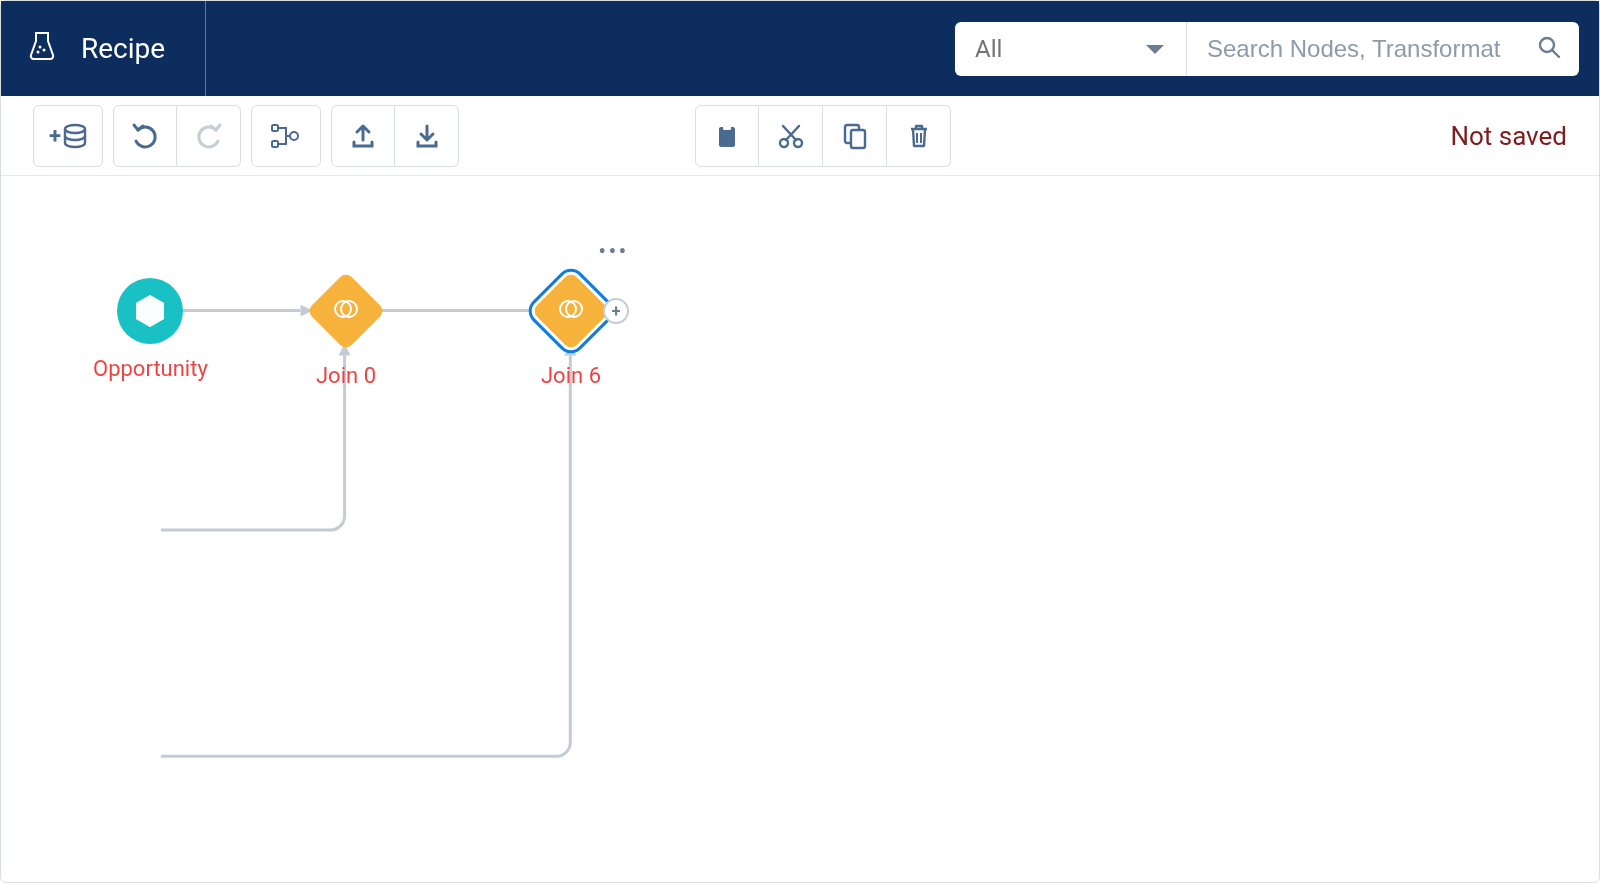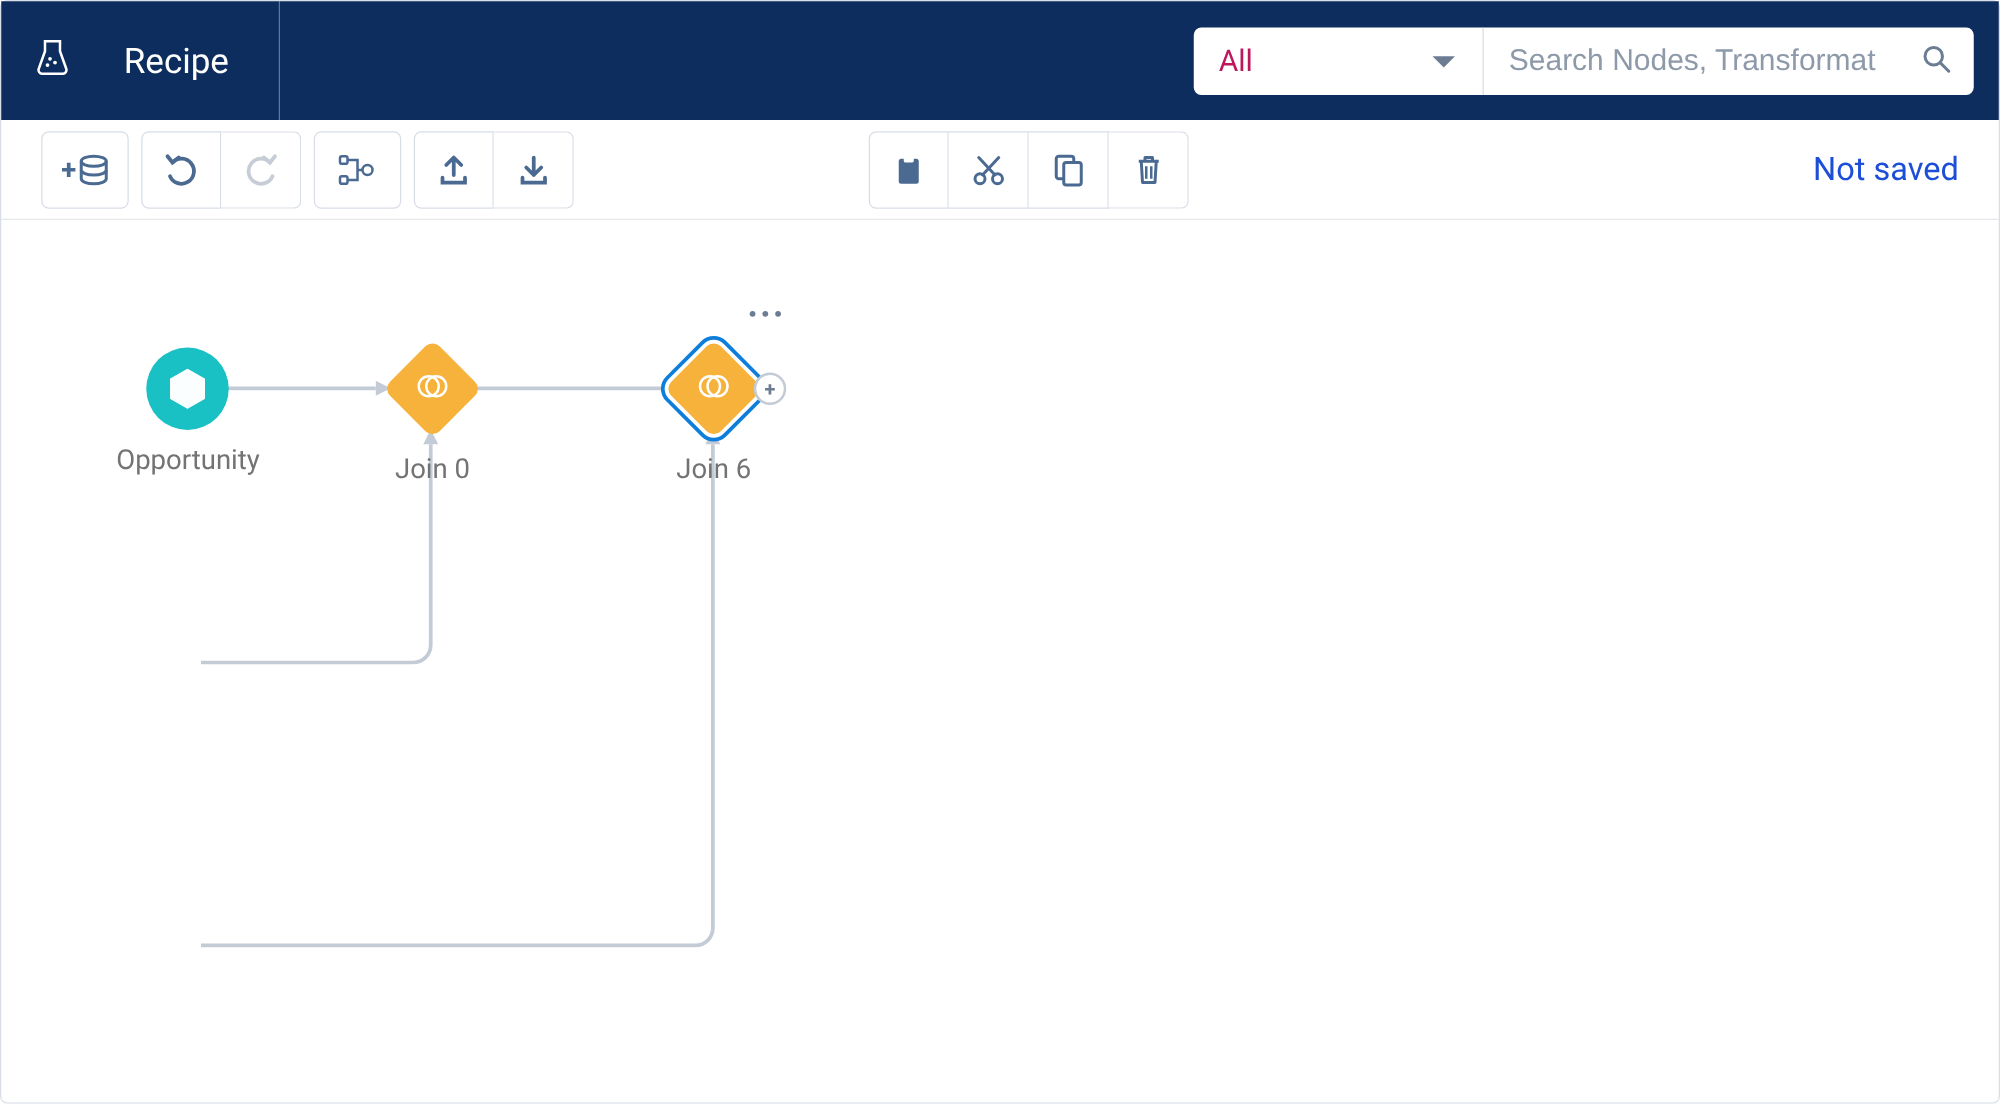--- a/index.html
+++ b/index.html
@@ -15,37 +15,37 @@
   
   .header {
     background: #0d2d5e;
     height: 95px;
     display: flex;
     align-items: center;
     padding: 0 20px 0 28px;
     color: #fff;
   }
   .header .title-group {
-    display: flex; align-items: center; gap: 44px;
+    display: flex; align-items: center; gap: 26px;
     font-size: 28px;
     font-weight: 400;
   }
   .header .title-divider {
     width: 1px; height: 95px; background: rgba(255,255,255,0.35);
     margin-left: 40px;
   }
   .header-spacer { flex: 1; }
   .search-combo {
     display: flex; background: #fff; border-radius: 6px; overflow: hidden;
     height: 54px;
   }
   .filter-select {
     width: 232px; display:flex; align-items:center; justify-content:space-between;
     padding: 0 20px; border-right: 1px solid #d8dde6;
-    color:#be185d; font-size:24px; cursor:pointer;
+    color:#737373; font-size:24px; cursor:pointer;
   }
   .search-input-wrap {
     width: 392px; display:flex; align-items:center; padding:0 18px;gap:12px;
   }
   .search-input {
     flex:1; border:none; outline:none; font-size:24px; color:#3e4a5d;
     background:transparent;
   }
   .search-input::placeholder{ color:#8e9aa9; }
   
@@ -60,31 +60,31 @@
     color:#4a6a92; cursor:pointer;
   }
   .btn { border-radius:6px; width:70px; margin-right:10px; }
   .btn-group { display:inline-flex; margin-right:10px; }
   .btn-group .btn-seg { width:64px; }
   .btn-group .btn-seg:first-child{border-radius:6px 0 0 6px;}
   .btn-group .btn-seg:last-child{border-radius:0 6px 6px 0;}
   .btn-group .btn-seg + .btn-seg{ border-left:none;}
   .tb-sep { width: 226px; }
   .toolbar .save-label{
-    margin-left:auto; font-size:26px; color:#1d4ed8;
+    margin-left:auto; font-size:26px; color:#7f1d1d;
   }
   
   .canvas { flex:1; position:relative; }
   svg.wire-layer { position:absolute; left:0; top:0; width:100%; height:100%; pointer-events:none; }
   .arrow-stroke{ stroke:#c3cbd6; stroke-width:3; fill:none; }
   .arrow-head{ fill:#c3cbd6; }
   .node {
     position:absolute; display:flex; flex-direction:column; align-items:center;
   }
-  .node-label { margin-top:12px; font-size:22px; color:#737373; white-space:nowrap; }
+  .node-label { margin-top:12px; font-size:22px; color:#ef4444; white-space:nowrap; }
   
   .input-circle{
     width:66px; height:66px; border-radius:50%; background:#1ac1c4;
     display:flex; align-items:center; justify-content:center;
   }
   
   .diamond-wrap{ width:80px; height:80px; position:relative; display:flex; align-items:center; justify-content:center; }
   .diamond{
     width:56px; height:56px; background:#f6b23a; transform:rotate(45deg);
     border-radius:8px; display:flex; align-items:center; justify-content:center;

